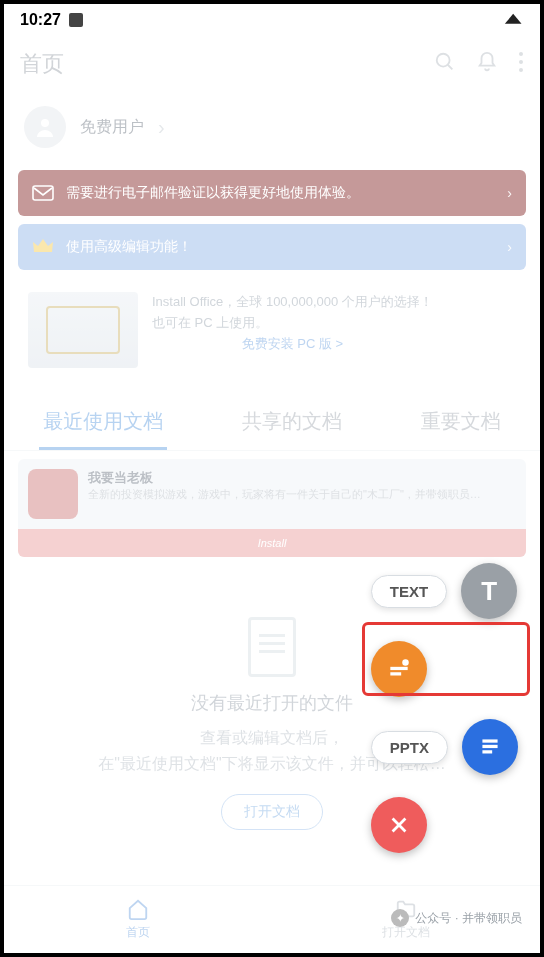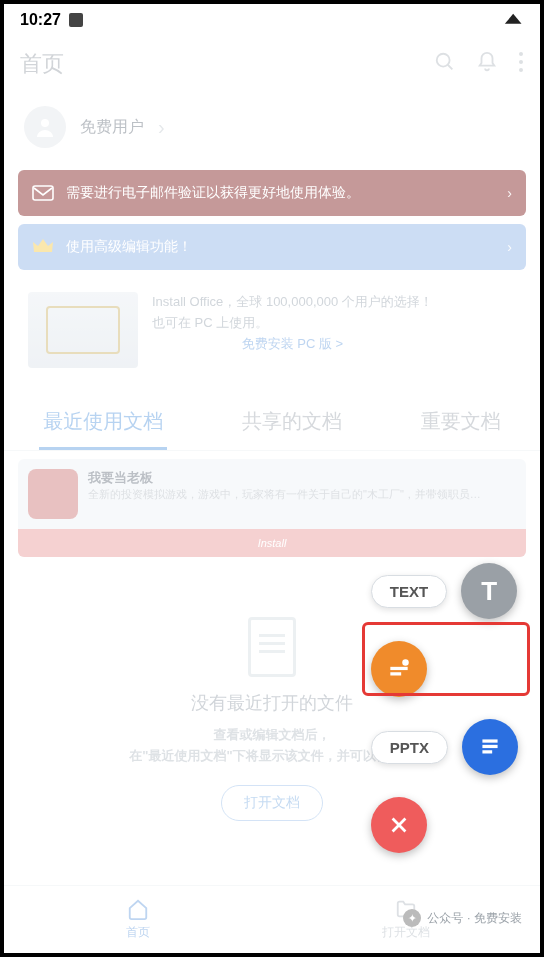--- a/index.html
+++ b/index.html
@@ -69,21 +69,21 @@
   .ad-title { font-size:13px; color:#6a7480; font-weight:600; }
   .ad-desc { font-size:11px; color:#b3bac2; line-height:1.4; }
   .ad-install { background:#e89a9a; color:#fff; text-align:center; padding:8px; font-size:11px;font-style:italic;}
   .empty {
     margin-top: 60px; text-align: center; color: #b6bec6; position:relative; z-index:1;
     padding: 0 40px;
   }
   .empty .doc-icn { width:48px;height:60px;margin:0 auto 14px;border:3px solid #d6dde3;border-radius:4px;position:relative;}
   .empty .doc-icn::before{content:"";position:absolute;top:14px;left:8px;right:8px;height:3px;background:#d6dde3;box-shadow:0 8px 0 #d6dde3,0 16px 0 #d6dde3;}
   .empty h3 { font-size:18px; color:#9aa3ad; font-weight:400; margin-bottom:10px;}
-  .empty p { font-size:13px; line-height:1.6;font-weight:bold; }
+  .empty p { font-size:16px; line-height:1.6; }
   .open-btn { margin-top:18px; display:inline-block; border:1px solid #9fc2ea; color:#7eaee2;
     padding:8px 22px; border-radius:20px; font-size:14px;}
   .bottom-nav {
     position:absolute; bottom:0; left:0; right:0; height:68px;
     border-top:1px solid #eceff2; display:flex; z-index:1; background:#fff;
   }
   .nav-item { flex:1; display:flex; flex-direction:column; align-items:center;
     justify-content:center; gap:4px; font-size:12px; color:#b3bbc3;}
   .nav-item.active { color:#6fa2df; }
   .watermark {
@@ -274,14 +274,14 @@
           <line x1="19" y1="5" x2="5" y2="19"></line>
         </svg>
     </div>
   </div>
 </div>
 
 <div class="highlight-box" style="left:358px; top:618px; width:168px; height:74px;"></div>
 
 <div class="watermark">
   <span class="wm-icn">✦</span>
-  <span>公众号 · 免费安装</span>
+  <span>公众号 · 并带领职员</span>
 </div>
 
 </body></html>

